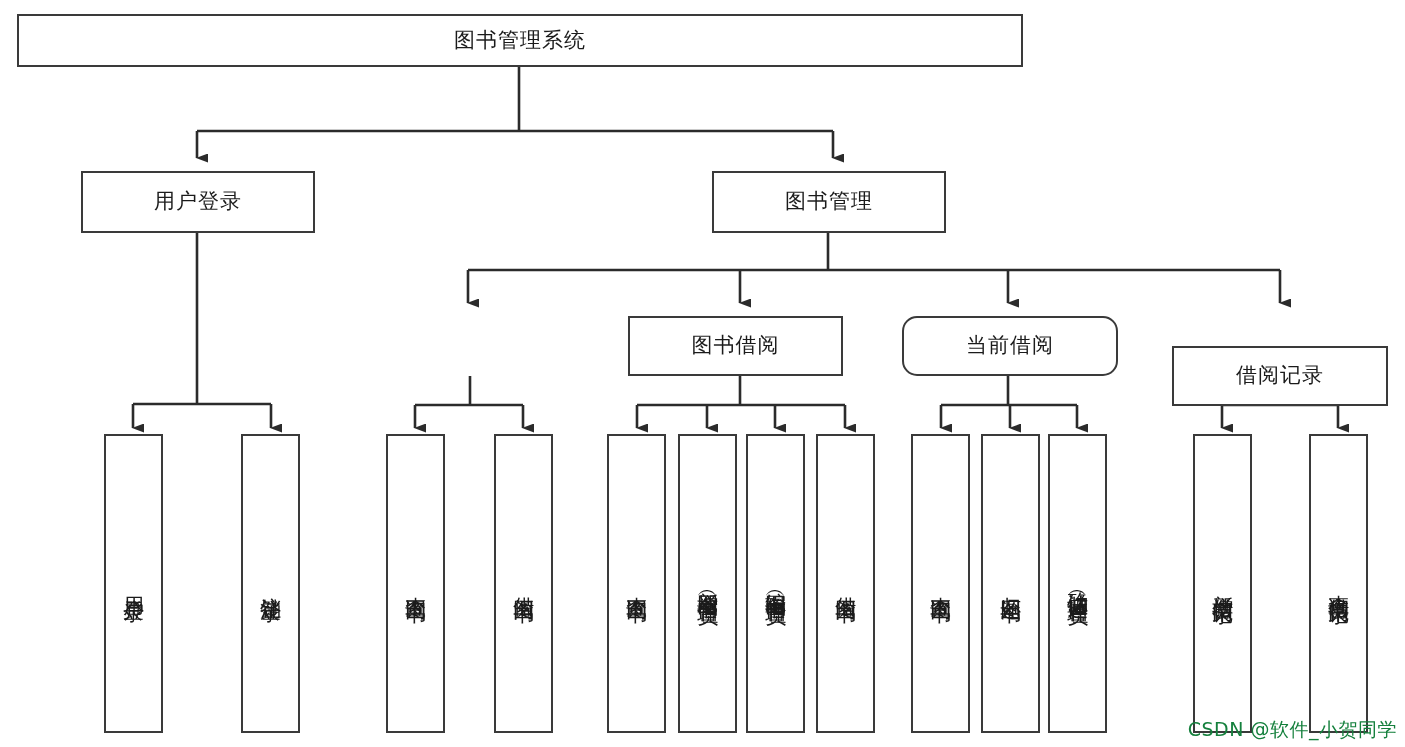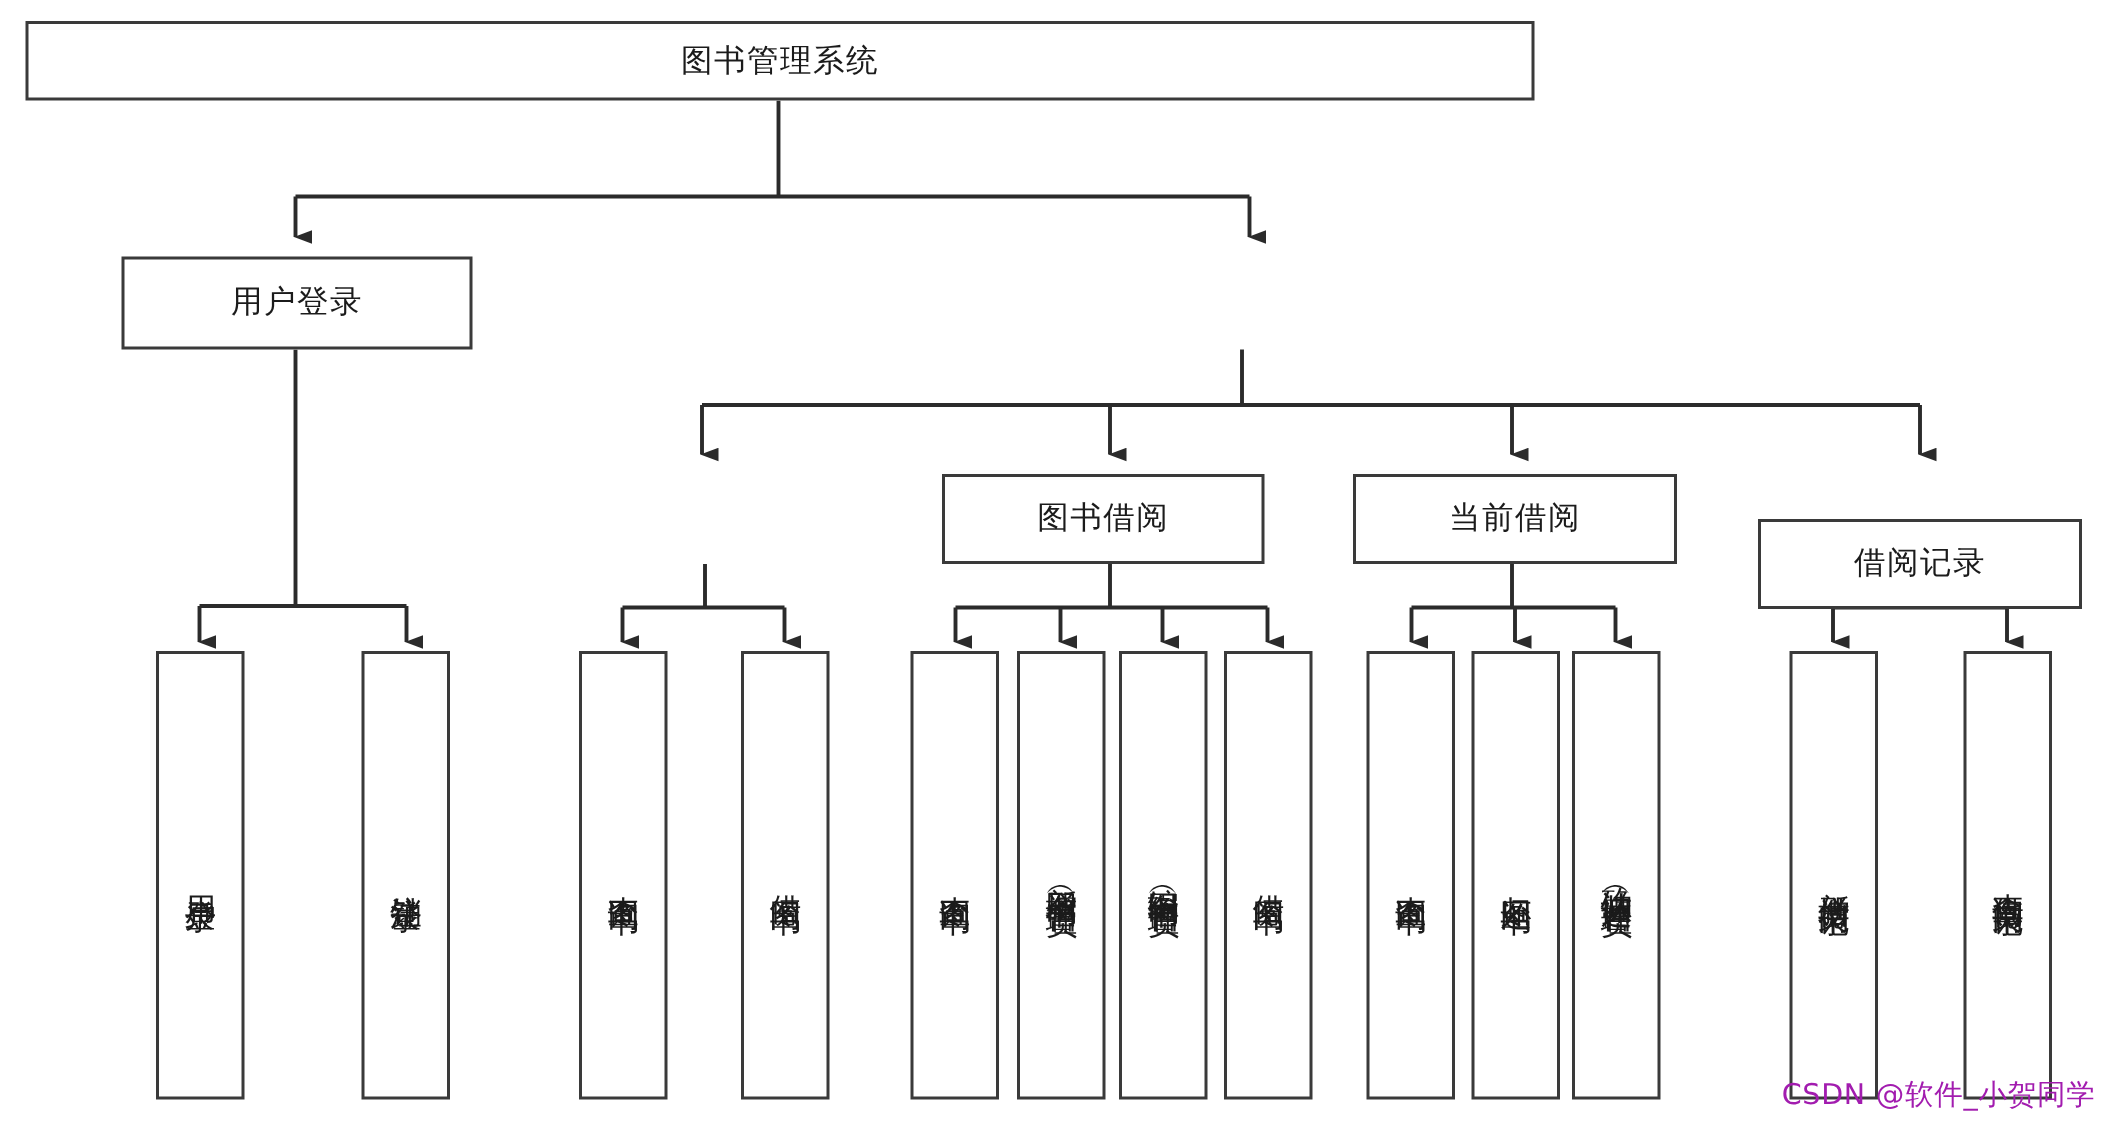--- a/index.html
+++ b/index.html
@@ -58,21 +58,21 @@
     writing-mode: vertical-rl;
     text-orientation: upright;
     white-space: normal;
     display: block;
   }
   .watermark {
     position: absolute;
     right: 8px;
     bottom: 4px;
     font-size: 19px;
-    color: #a21caf;
+    color: #15803d;
     white-space: nowrap;
     letter-spacing: 0.5px;
   }
 </style>
 </head>
 <body>
 
 <div id="canvas">
 
   <svg id="edges" viewBox="0 0 1405 747">
@@ -125,25 +125,28 @@
     </g>
   </svg>
 
   <div class="node horiz root" style="left:17px; top:14px; width:1006px; height:53px;">
     <span>图书管理系统</span>
   </div>
 
   <div class="node horiz" style="left:81px; top:171px; width:234px; height:62px;">
     <span>用户登录</span>
   </div>
+  <div class="node horiz" style="left:712px; top:171px; width:234px; height:62px;">
+    <span>图书管理</span>
+  </div>
 
   <div class="node horiz" style="left:628px; top:316px; width:215px; height:60px;">
     <span>图书借阅</span>
   </div>
-  <div class="node horiz" style="left:902px; top:316px; width:216px; height:60px;">
+  <div class="node horiz" style="left:902px; top:316px; width:216px; height:60px;border-radius:15px;">
     <span>当前借阅</span>
   </div>
   <div class="node horiz" style="left:1172px; top:316px; width:216px; height:60px;margin-top:30px;">
     <span>借阅记录</span>
   </div>
 
   <div class="node vert" style="left:104px; top:434px; width:59px; height:299px;">
     <span class="vtext">用户登录</span>
   </div>
   <div class="node vert" style="left:241px; top:434px; width:59px; height:299px;">

